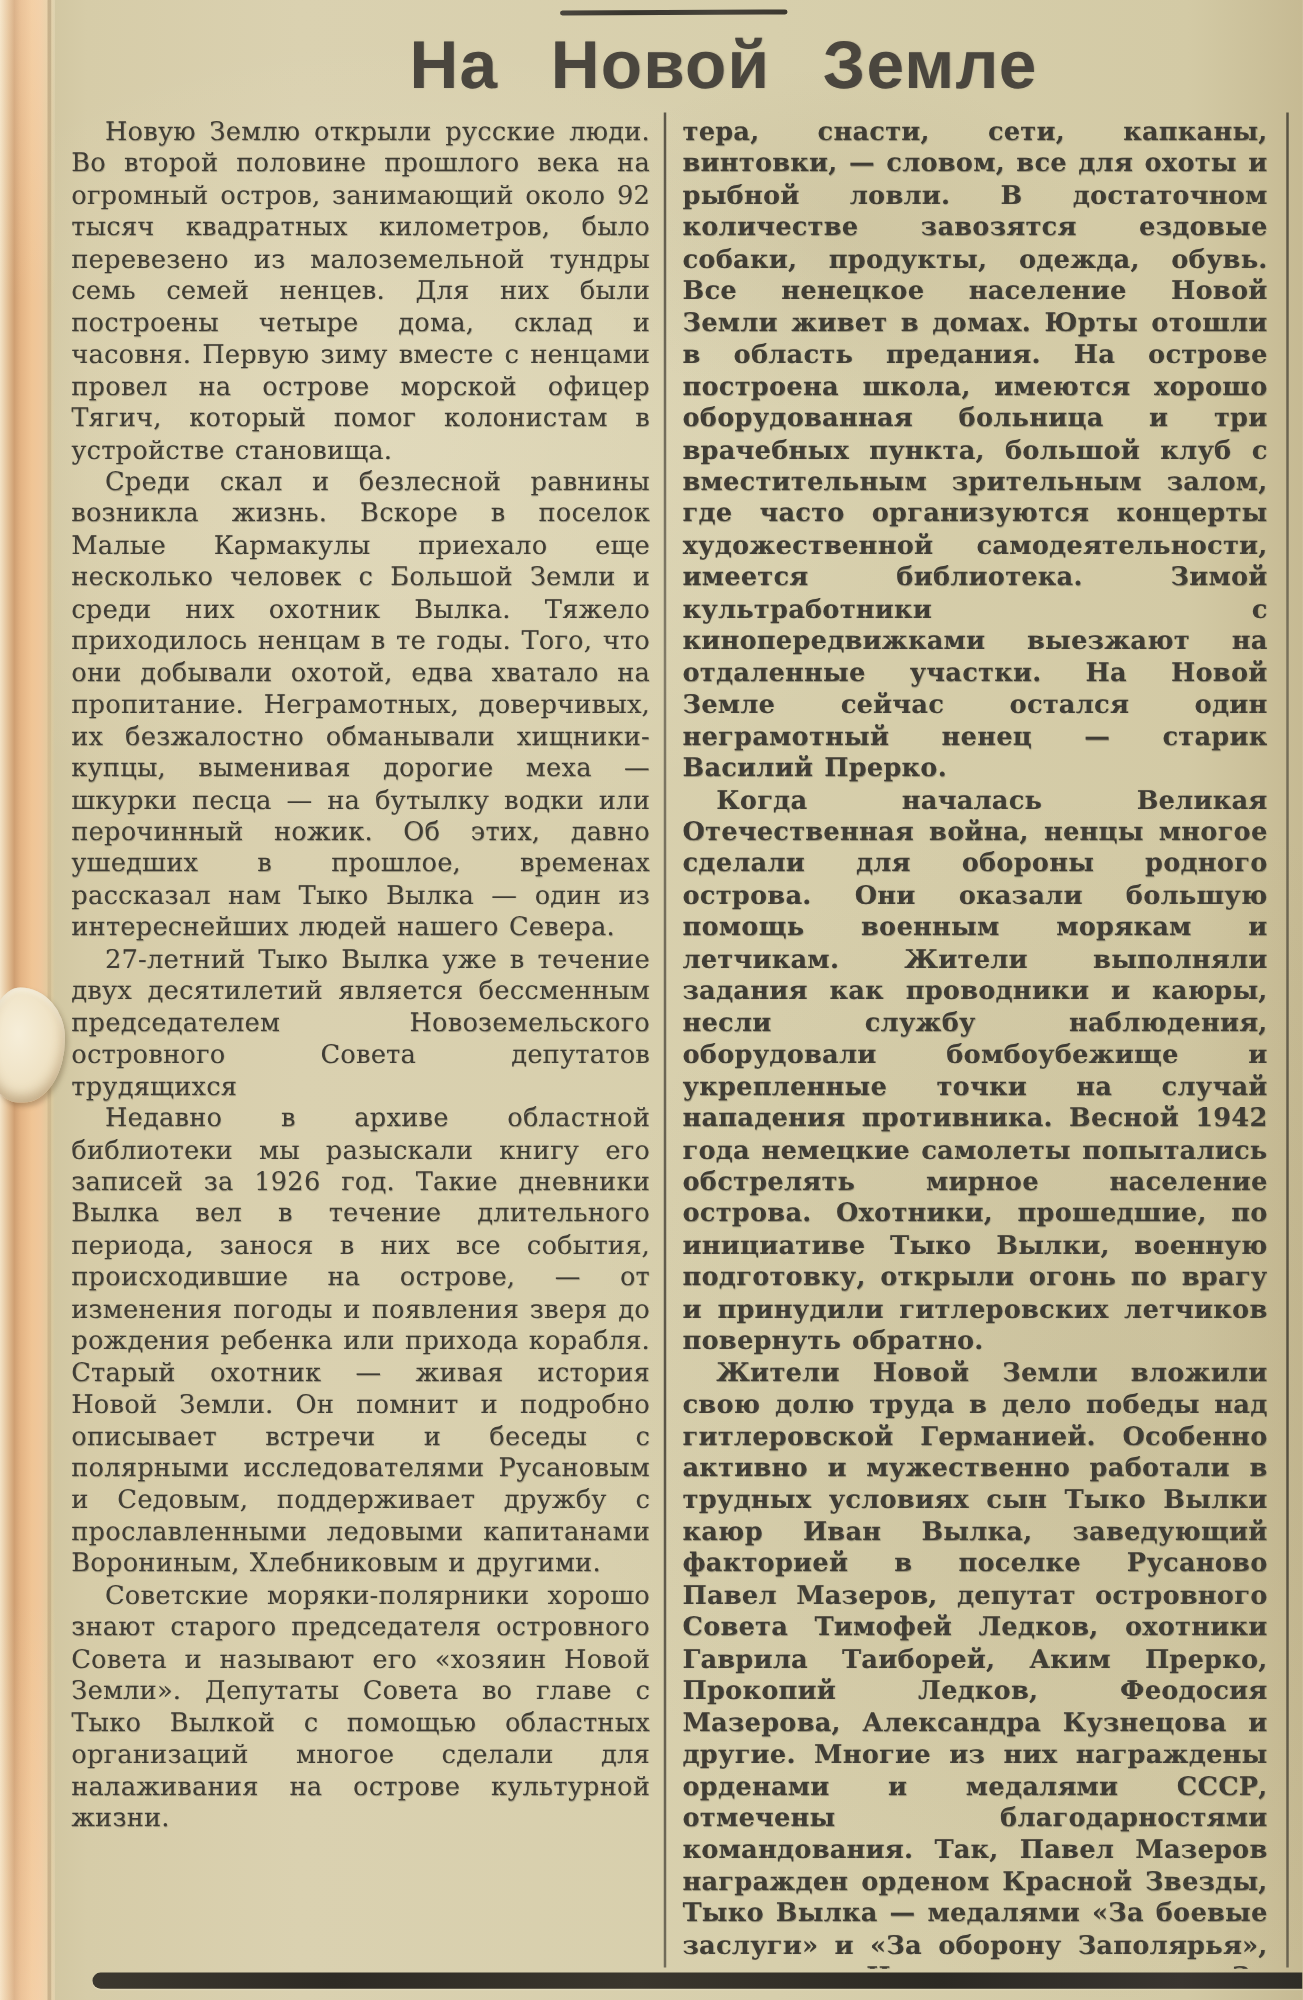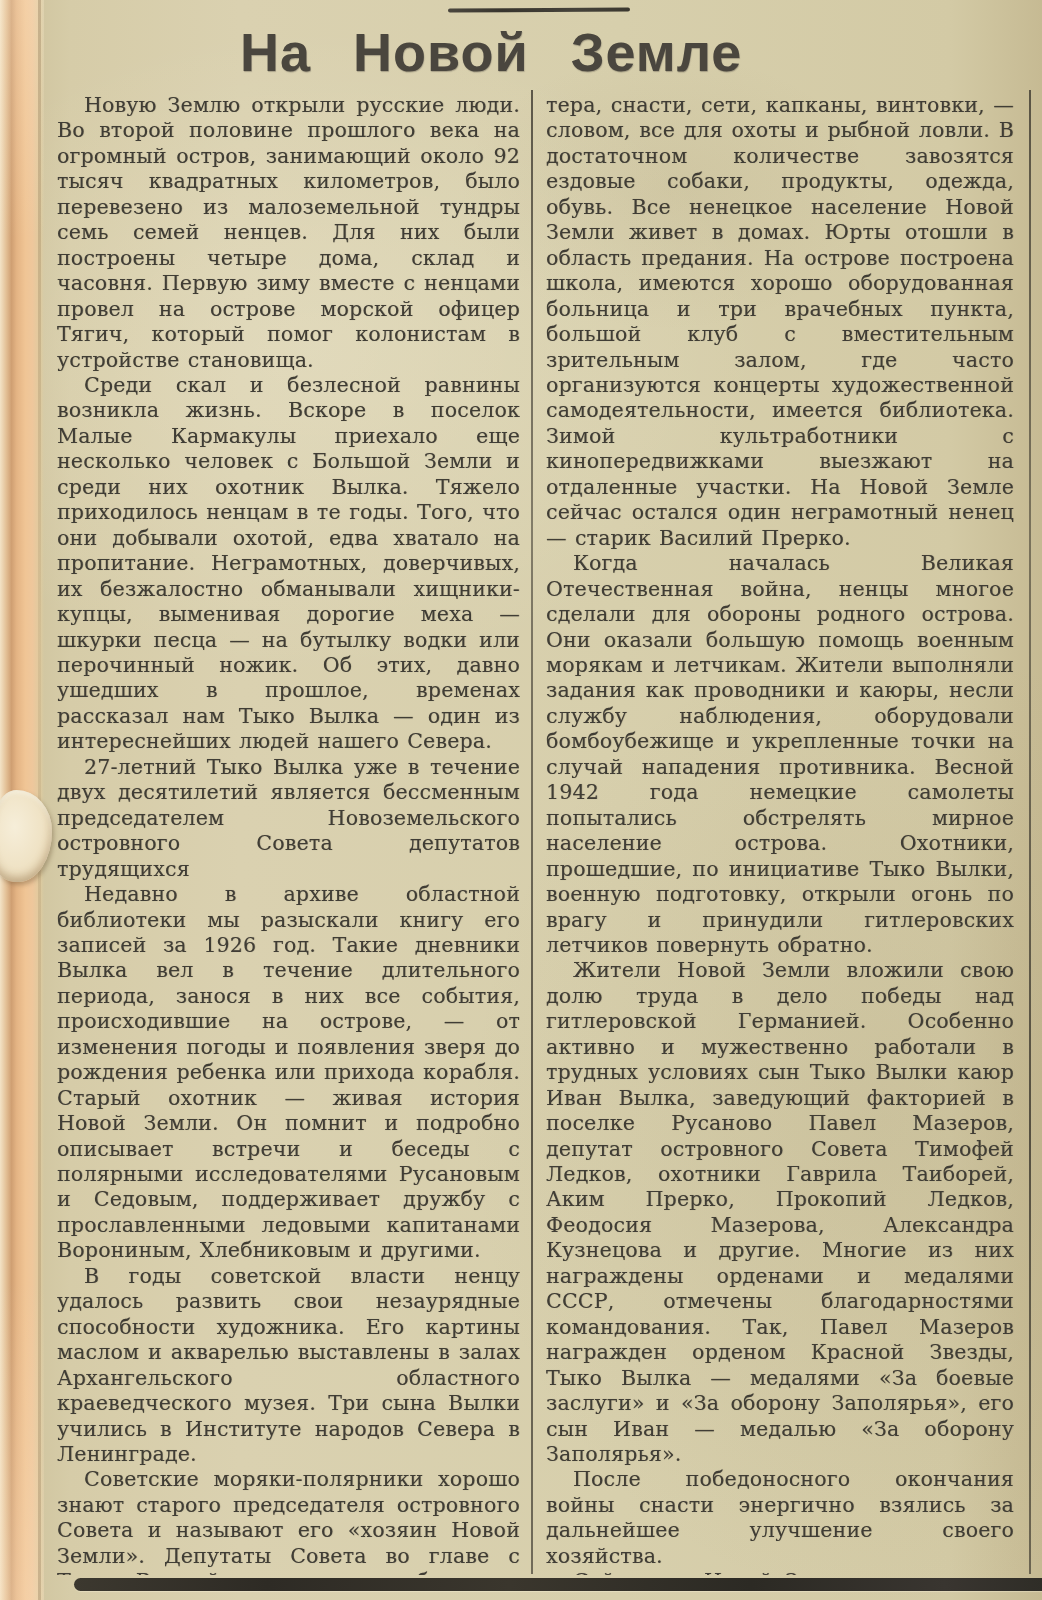--- a/index.html
+++ b/index.html
@@ -36,34 +36,34 @@
   }
   .top-rule{
     position:absolute;left:448px;top:8px;width:182px;height:4px;
     background:linear-gradient(90deg,#4a463e,#38352e 30%,#45423a 70%,#3b382f);
     border-radius:2px;transform:rotate(-0.3deg);
   }
   .title{
     position:absolute;left:240px;top:20px;width:590px;margin:0;
     font-family:"Liberation Sans", sans-serif;
     font-size:54px;font-weight:bold;line-height:64px;
-    color:#4a463e;text-align:left;
+    color:#4a463e;text-align:right;
     letter-spacing:1px;word-spacing:26px;
     text-shadow:0.5px 0.5px 1px rgba(74,70,62,0.35);
   }
   .col{
     position:absolute;top:93px;overflow:hidden;
     font-size:20.5px;line-height:25.45px;
     color:#403d35;text-align:justify;
     letter-spacing:0.2px;word-spacing:1.5px;
     text-shadow:0.4px 0.4px 0.7px rgba(62,57,46,0.42);
     hyphens:auto;
   }
   .col-left{left:57px;width:463px;height:1482px;}
-  .col-right{left:546px;width:468px;height:1482px;}
+  .col-right{left:546px;width:468px;height:1482px;font-weight:bold;}
   .col p{margin:0;text-indent:27px;}
   .col p.no-indent{text-indent:0;}
   .divider{
     position:absolute;top:90px;width:2px;height:1484px;
     background:linear-gradient(180deg, rgba(58,54,45,0.78), rgba(58,54,45,0.55) 30%, rgba(58,54,45,0.80) 70%, rgba(58,54,45,0.65));
   }
   .divider-mid{left:531px;}
   .divider-right{left:1029px;}
   .bottom-bar{
     position:absolute;left:74px;top:1578px;width:968px;height:13px;
@@ -83,21 +83,20 @@
 
   <div class="top-rule"></div>
 
   <h1 class="title">На Новой Земле</h1>
 
   <div class="col col-left">
     <p>Новую Землю открыли русские люди. Во второй половине прошлого века на огромный остров, занимающий около 92 тысяч квадратных километров, было перевезено из малоземельной тундры семь семей ненцев. Для них были построены четыре дома, склад и часовня. Первую зиму вместе с ненцами провел на острове морской офицер Тягич, который помог колонистам в устройстве становища.</p>
     <p>Среди скал и безлесной равнины возникла жизнь. Вскоре в поселок Малые Кармакулы приехало еще несколько человек с Большой Земли и среди них охотник Вылка. Тяжело приходилось ненцам в те годы. Того, что они добывали охотой, едва хватало на пропитание. Неграмотных, доверчивых, их безжалостно обманывали хищники-купцы, выменивая дорогие меха — шкурки песца — на бутылку водки или перочинный ножик. Об этих, давно ушедших в прошлое, временах рассказал нам Тыко Вылка — один из интереснейших людей нашего Севера.</p>
     <p>27-летний Тыко Вылка уже в течение двух десятилетий является бессменным председателем Новоземельского островного Совета депутатов трудящихся</p>
     <p>Недавно в архиве областной библиотеки мы разыскали книгу его записей за 1926 год. Такие дневники Вылка вел в течение длительного периода, занося в них все события, происходившие на острове, — от изменения погоды и появления зверя до рождения ребенка или прихода корабля. Старый охотник — живая история Новой Земли. Он помнит и подробно описывает встречи и беседы с полярными исследователями Русановым и Седовым, поддерживает дружбу с прославленными ледовыми капитанами Ворониным, Хлебниковым и другими.</p>
-    <p>В годы советской власти ненцу удалось развить свои незаурядные способности художника. Его картины маслом и акварелью выставлены в залах Архангельского областного краеведческого музея. Три сына Вылки учились в Институте народов Севера в Ленинграде.</p>
     <p>Советские моряки-полярники хорошо знают старого председателя островного Совета и называют его «хозяин Новой Земли». Депутаты Совета во главе с Тыко Вылкой с помощью областных организаций многое сделали для налаживания на острове культурной жизни.</p>
 
   </div>
 
   <div class="divider divider-mid"></div>
 
   <div class="col col-right">
     <p class="no-indent">тера, снасти, сети, капканы, винтовки, — словом, все для охоты и рыбной ловли. В достаточном количестве завозятся ездовые собаки, продукты, одежда, обувь. Все ненецкое население Новой Земли живет в домах. Юрты отошли в область предания. На острове построена школа, имеются хорошо оборудованная больница и три врачебных пункта, большой клуб с вместительным зрительным залом, где часто организуются концерты художественной самодеятельности, имеется библиотека. Зимой культработники с кинопередвижками выезжают на отдаленные участки. На Новой Земле сейчас остался один неграмотный ненец — старик Василий Прерко.</p>
     <p>Когда началась Великая Отечественная война, ненцы многое сделали для обороны родного острова. Они оказали большую помощь военным морякам и летчикам. Жители выполняли задания как проводники и каюры, несли службу наблюдения, оборудовали бомбоубежище и укрепленные точки на случай нападения противника. Весной 1942 года немецкие самолеты попытались обстрелять мирное население острова. Охотники, прошедшие, по инициативе Тыко Вылки, военную подготовку, открыли огонь по врагу и принудили гитлеровских летчиков повернуть обратно.</p>
     <p>Жители Новой Земли вложили свою долю труда в дело победы над гитлеровской Германией. Особенно активно и мужественно работали в трудных условиях сын Тыко Вылки каюр Иван Вылка, заведующий факторией в поселке Русаново Павел Мазеров, депутат островного Совета Тимофей Ледков, охотники Гаврила Таиборей, Аким Прерко, Прокопий Ледков, Феодосия Мазерова, Александра Кузнецова и другие. Многие из них награждены орденами и медалями СССР, отмечены благодарностями командования. Так, Павел Мазеров награжден орденом Красной Звезды, Тыко Вылка — медалями «За боевые заслуги» и «За оборону Заполярья», его сын Иван — медалью «За оборону Заполярья».</p>

